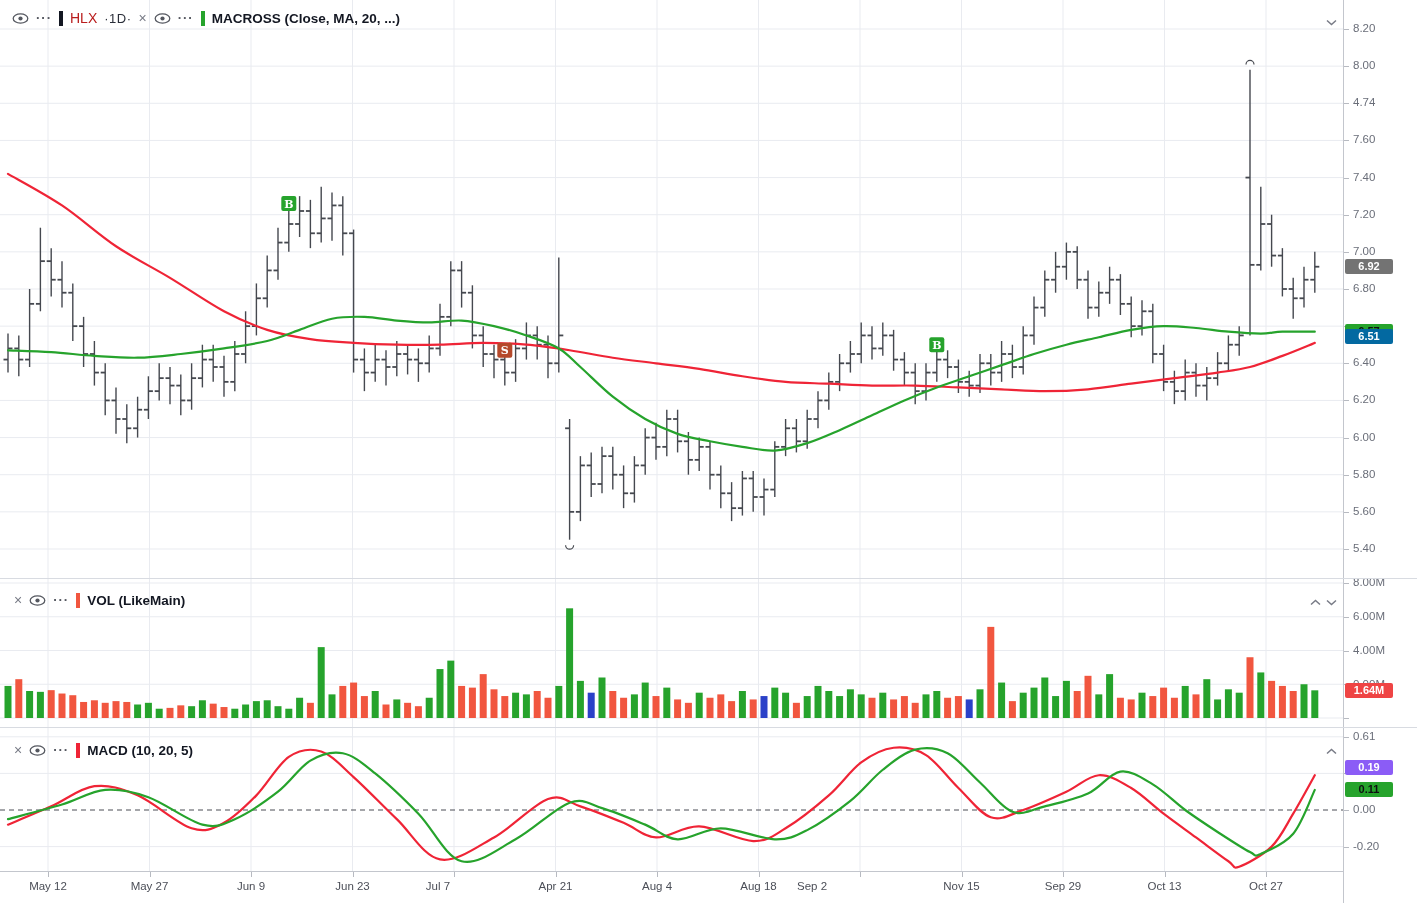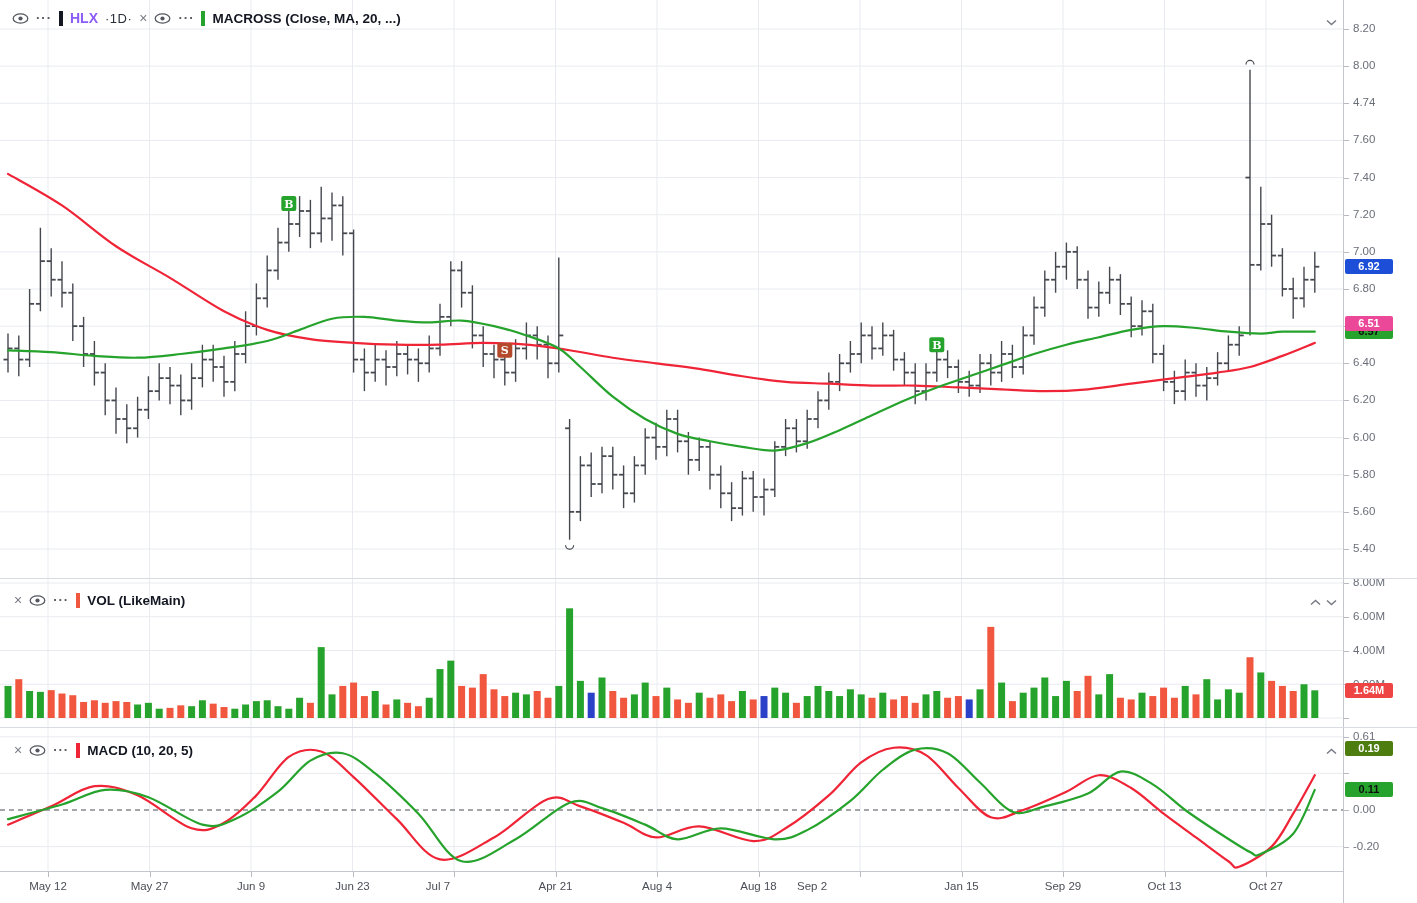--- a/index.html
+++ b/index.html
@@ -20,21 +20,21 @@
   .time-label{position:absolute;top:8px;transform:translateX(-50%);font-size:11.5px;color:#4b4e57;white-space:nowrap;}
   .time-dash{position:absolute;top:0;width:1px;height:5px;background:#b7bac1;}
   .badge{position:absolute;left:1px;min-width:48px;box-sizing:border-box;padding:1px 5px;
          font-size:11px;font-weight:bold;text-align:center;border-radius:2px;line-height:13px;}
   .legend{position:absolute;display:flex;align-items:center;gap:7px;z-index:7;
           color:#131722;height:20px;}
   #legend-main{left:12px;top:8px;}
   #legend-vol{left:14px;top:590px;}
   #legend-macd{left:14px;top:740px;}
   .legend .t-bold{font-size:13.5px;font-weight:bold;color:#131722;}
-  .legend .t-sym{font-size:14px;font-weight:bold;color:#8b5cf6;}
+  .legend .t-sym{font-size:14px;font-weight:normal;color:#b91c1c;}
   .legend .t-int{font-size:13px;color:#2a2e39;letter-spacing:.5px;}
   .icon-btn{display:flex;align-items:center;justify-content:center;color:#54575f;cursor:pointer;}
   .dots{font-size:13px;font-weight:bold;color:#54575f;letter-spacing:1px;line-height:10px;}
   .xbtn{font-size:14px;color:#787b86;line-height:14px;}
   .cbar{display:inline-block;width:4px;height:15px;}
   .chev{position:absolute;z-index:7;cursor:pointer;}
 </style>
 </head>
 <body>
 
@@ -732,25 +732,25 @@
     <div class="tick-label" style="top:609.8px">6.00M</div>
     <div class="tick-label" style="top:643.5px">4.00M</div>
     <div class="tick-label" style="top:678px">0.00M</div>
     <div class="tick-dash" style="top:736.8px"></div>
     <div class="tick-dash" style="top:773.4px"></div>
     <div class="tick-dash" style="top:810.0px"></div>
     <div class="tick-dash" style="top:846.6px"></div>
     <div class="tick-label" style="top:729.8px">0.61</div>
     <div class="tick-label" style="top:803.0px">0.00</div>
     <div class="tick-label" style="top:839.6px">-0.20</div>
-    <div class="badge" style="top:259.2px;background:#1d4ed8;color:#ffffff">6.92</div>
+    <div class="badge" style="top:259.2px;background:#737373;color:#ffffff">6.92</div>
     <div class="badge" style="top:324.2px;background:#26a32c;color:#0e0f11">6.57</div>
-    <div class="badge" style="top:316px;background:#ec4899;color:#ffffff">6.51</div>
+    <div class="badge" style="top:329px;background:#0369a1;color:#ffffff">6.51</div>
     <div class="badge" style="top:682.8px;background:#ef4444;color:#ffffff">1.64M</div>
-    <div class="badge" style="top:741px;background:#4d7c0f;color:#ffffff">0.19</div>
+    <div class="badge" style="top:760px;background:#8b5cf6;color:#ffffff">0.19</div>
     <div class="badge" style="top:782.4px;background:#26a32c;color:#0e0f11">0.11</div>
   </div>
 <div id="time-axis">
     <div class="time-dash" style="left:48px"></div>
     <div class="time-label" style="left:48px">May 12</div>
     <div class="time-dash" style="left:149.5px"></div>
     <div class="time-label" style="left:149.5px">May 27</div>
     <div class="time-dash" style="left:251px"></div>
     <div class="time-label" style="left:251px">Jun 9</div>
     <div class="time-dash" style="left:352.5px"></div>
@@ -759,20 +759,20 @@
     <div class="time-label" style="left:438px">Jul 7</div>
     <div class="time-dash" style="left:555.5px"></div>
     <div class="time-label" style="left:555.5px">Apr 21</div>
     <div class="time-dash" style="left:657px"></div>
     <div class="time-label" style="left:657px">Aug 4</div>
     <div class="time-dash" style="left:758.5px"></div>
     <div class="time-label" style="left:758.5px">Aug 18</div>
     <div class="time-dash" style="left:860px"></div>
     <div class="time-label" style="left:812px">Sep 2</div>
     <div class="time-dash" style="left:961.5px"></div>
-    <div class="time-label" style="left:961.5px">Jan 15</div>
+    <div class="time-label" style="left:961.5px">Nov 15</div>
     <div class="time-dash" style="left:1063px"></div>
     <div class="time-label" style="left:1063px">Sep 29</div>
     <div class="time-dash" style="left:1164.5px"></div>
     <div class="time-label" style="left:1164.5px">Oct 13</div>
     <div class="time-dash" style="left:1266px"></div>
     <div class="time-label" style="left:1266px">Oct 27</div>
   </div>
 
 </body></html>

